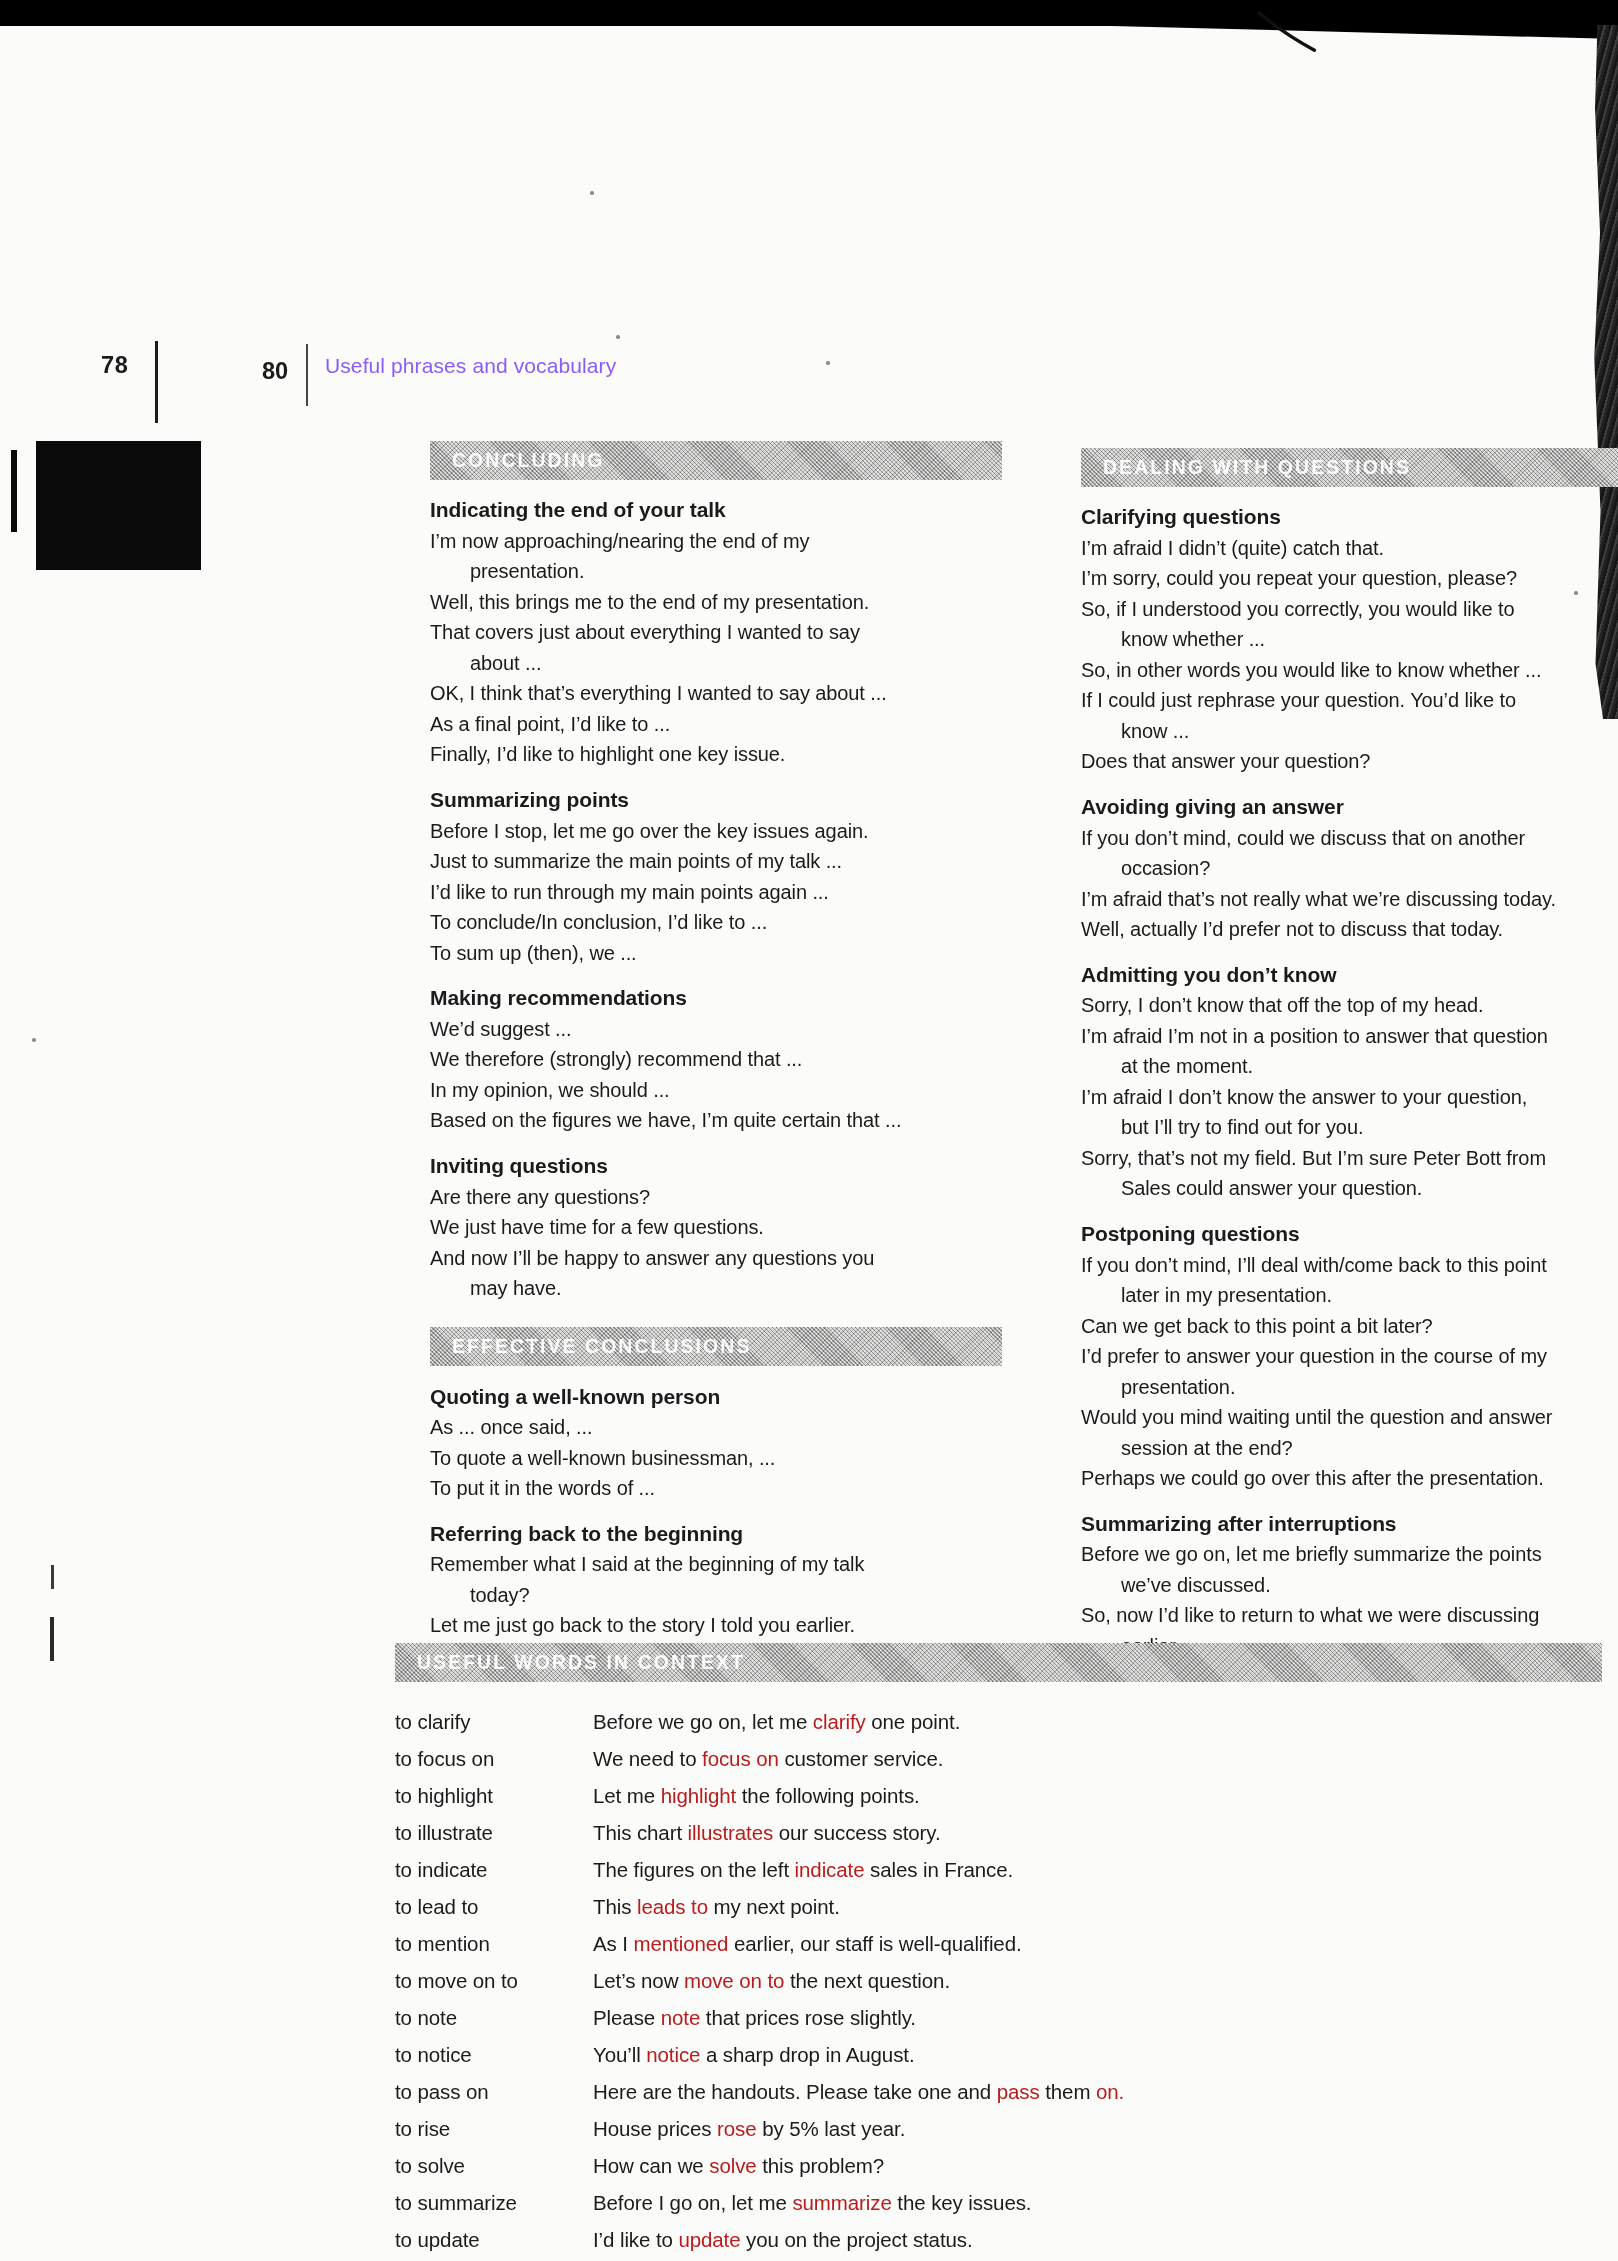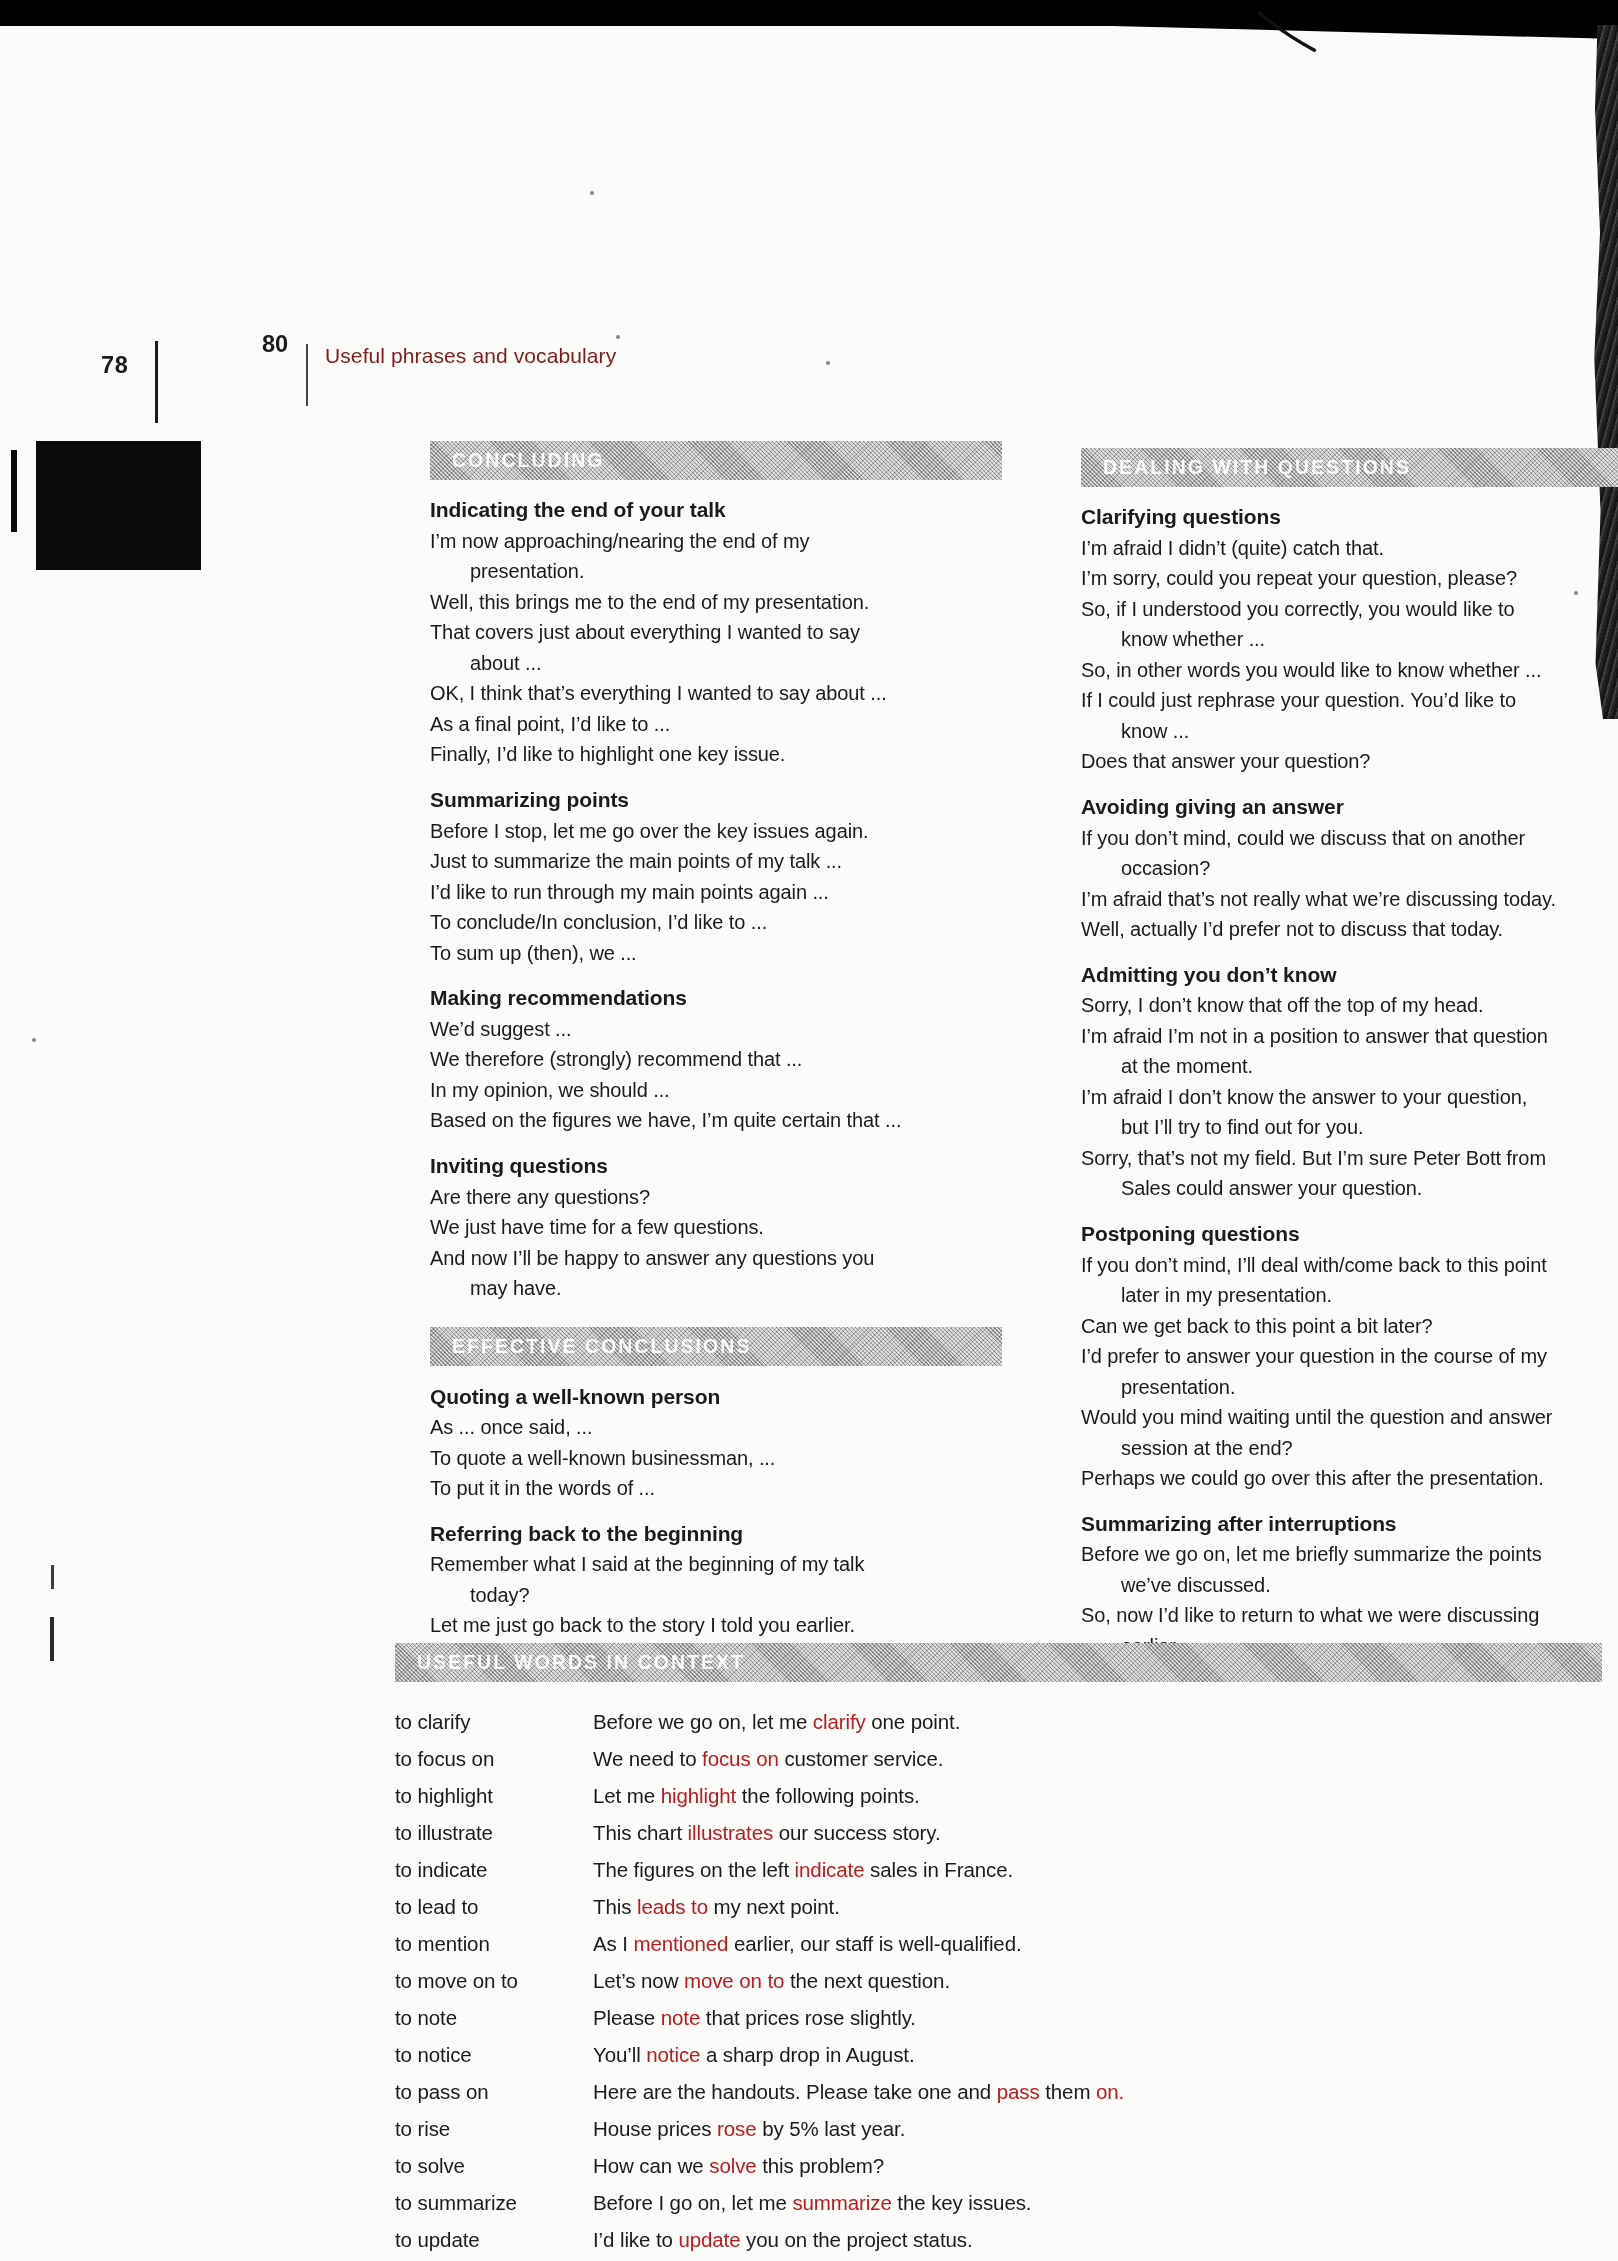--- a/index.html
+++ b/index.html
@@ -17,23 +17,23 @@
     clip-path:polygon(18% 0,100% 0,100% 100%,40% 100%,10% 92%,30% 70%,5% 48%,28% 30%,8% 12%)}
   .redact{position:absolute;left:36px;top:441px;width:165px;height:129px;background:#0a0a0a}
   .redact-mark{position:absolute;left:11px;top:450px;width:6.2px;height:82px;background:#0a0a0a}
   .tick-a{position:absolute;left:51px;top:1565px;width:2.8px;height:23.6px;background:#3a3a3a}
   .tick-b{position:absolute;left:50px;top:1617px;width:3.5px;height:44px;background:#2a2a2a}
   .speck{position:absolute;width:3.5px;height:3.5px;border-radius:50%;background:#8b8b8b}
   .pen{position:absolute;left:1248px;top:5.6px}
   
   .pg-left{position:absolute;left:101px;top:352px;font-size:23.6px;font-weight:700;letter-spacing:0.7px}
   .pg-left-bar{position:absolute;left:155px;top:341px;width:2.8px;height:82px;background:#1b1b1b}
-  .pg-num{position:absolute;left:262px;top:331px;font-size:23.6px;font-weight:700}
+  .pg-num{position:absolute;left:262px;top:358px;font-size:23.6px;font-weight:700}
   .pg-bar{position:absolute;left:306px;top:344px;width:2.1px;height:62px;background:#444}
-  .hdr-title{position:absolute;left:325px;top:344px;font-size:21px;font-weight:400;color:#7f1d1d;letter-spacing:0.1px}
+  .hdr-title{position:absolute;left:325px;top:354px;font-size:21px;font-weight:400;color:#8b5cf6;letter-spacing:0.1px}
   
   .band{
     height:39px;line-height:39px;
     background-color:#c7c7c6;
     background-image:
       repeating-linear-gradient(45deg,rgba(55,55,55,.38) 0 1px,rgba(255,255,255,.28) 1px 2.8px),
       repeating-linear-gradient(-45deg,rgba(70,70,70,.30) 0 1px,rgba(255,255,255,.22) 1px 3.1px);
   }
   .band-label{
     color:rgba(255,255,255,.95);font-weight:700;font-size:19.4px;letter-spacing:2.1px;

